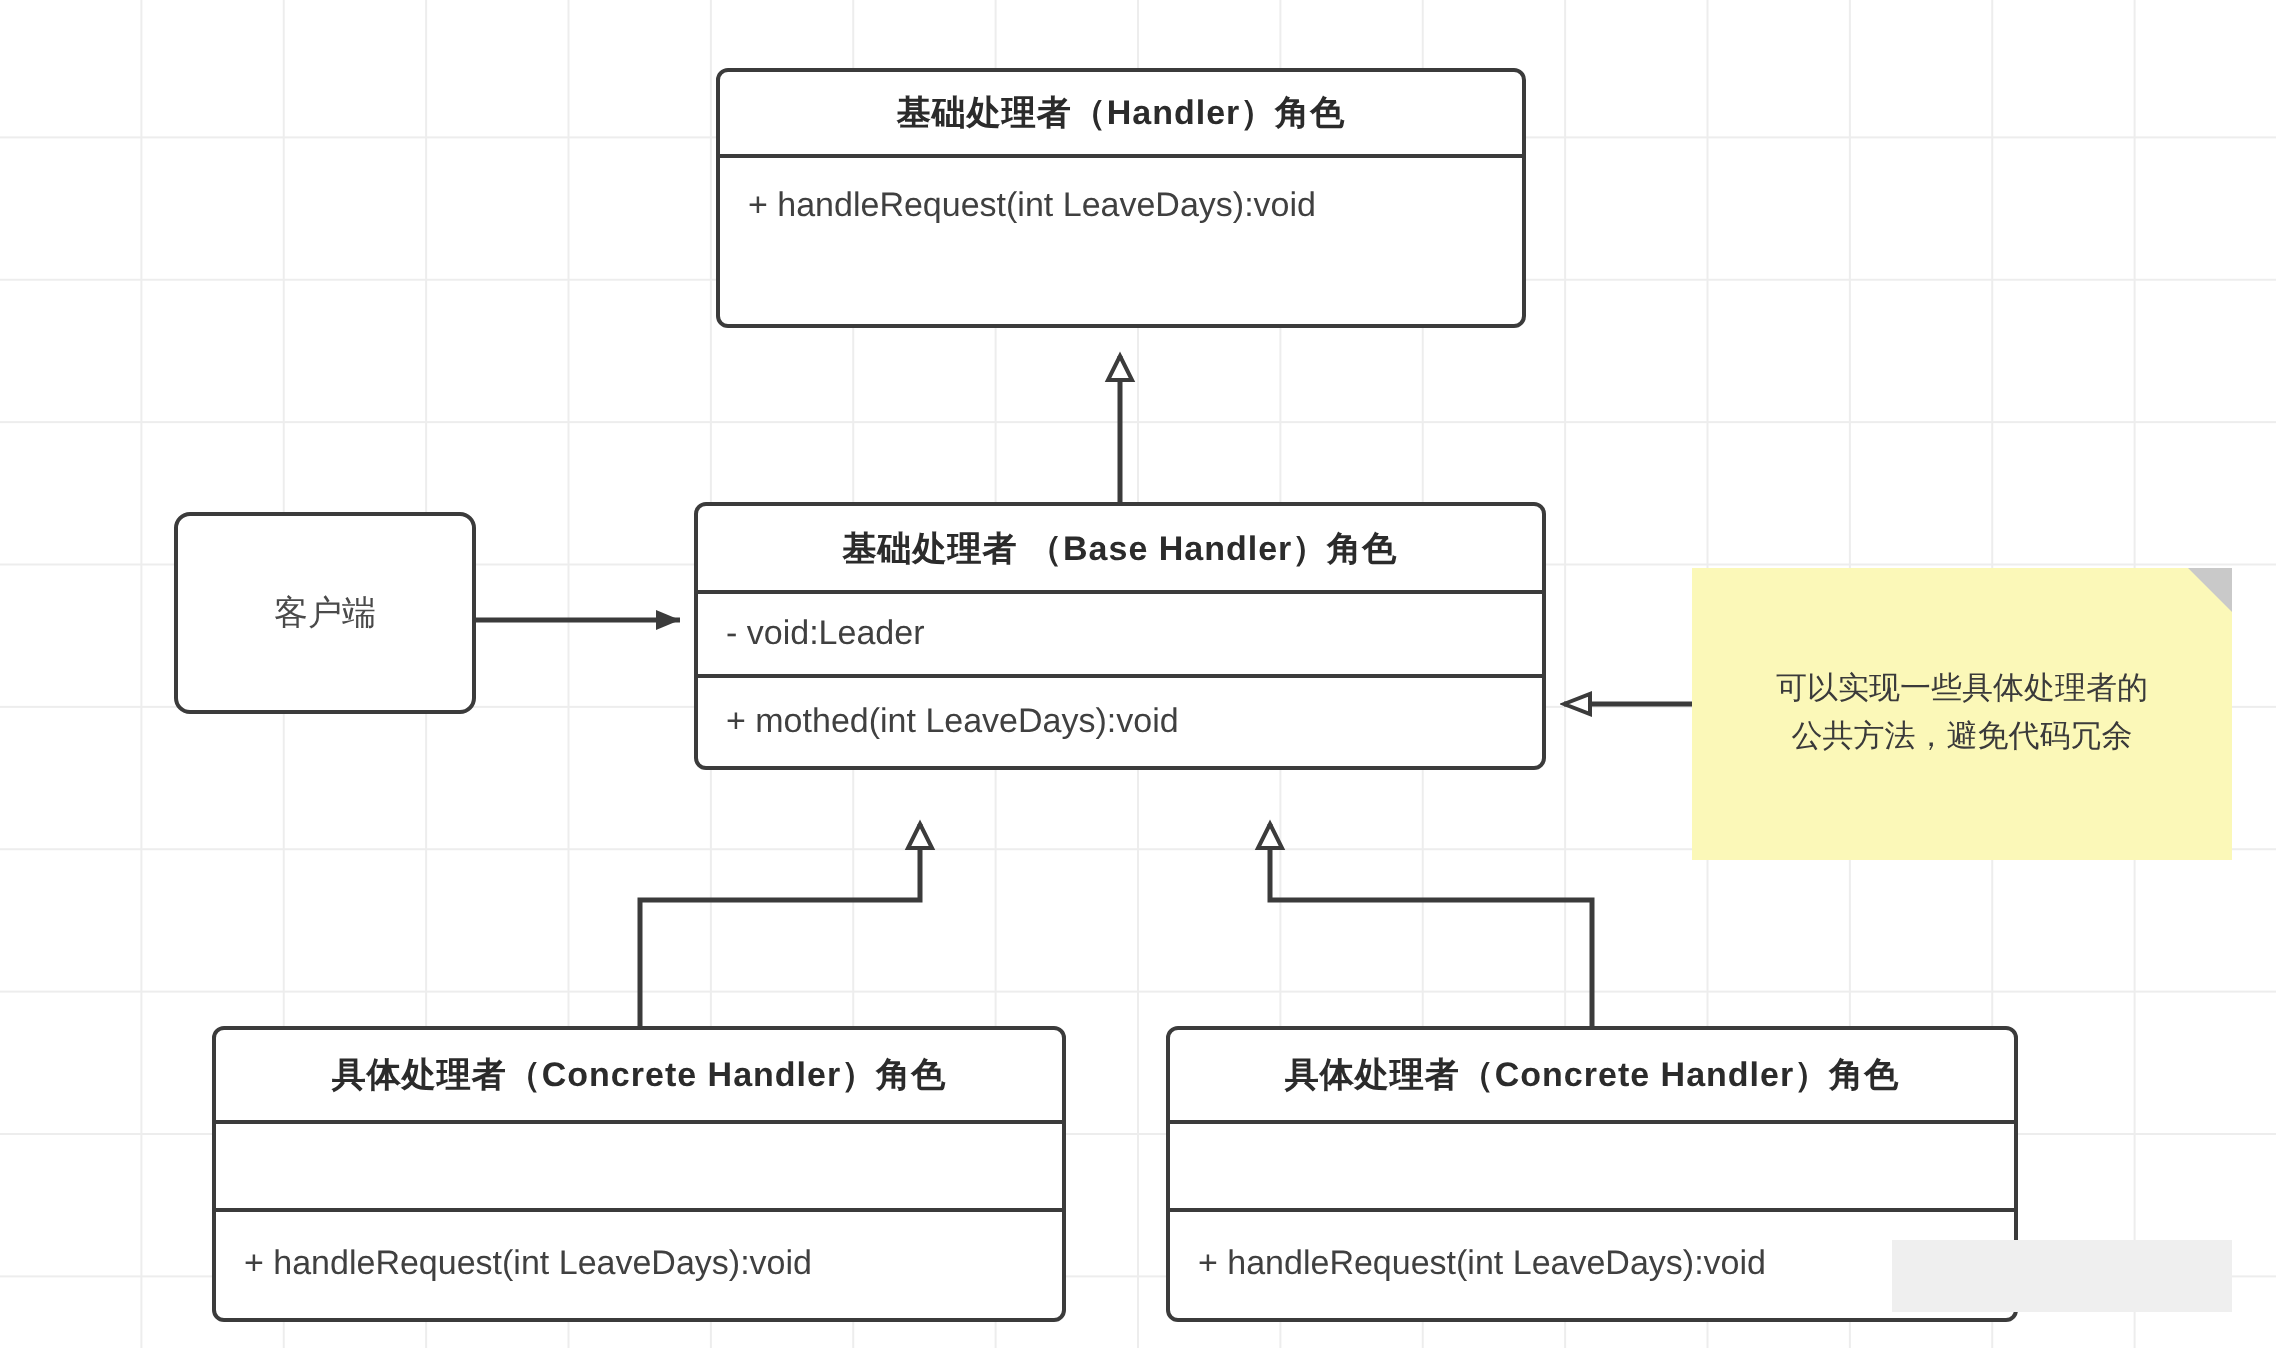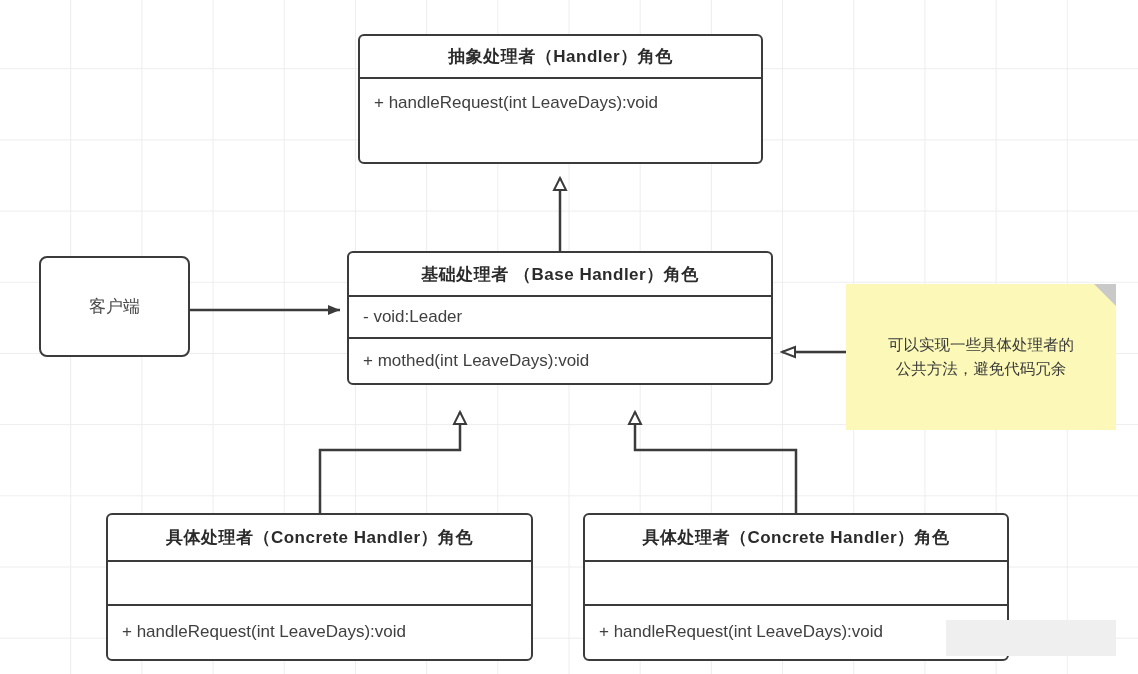--- a/index.html
+++ b/index.html
@@ -58,20 +58,21 @@
     box-sizing: border-box;
     background: #ffffff;
     border: 2.5px solid #3b3b3b;
     border-radius: 8px;
     display: flex;
     align-items: center;
     justify-content: center;
     color: #4a4a4a;
     font-size: 17px;
     z-index: 5;
+    margin-left: 48px;
   }
   .note {
     position: absolute;
     box-sizing: border-box;
     background: #fbf8b8;
     display: flex;
     align-items: center;
     justify-content: center;
     text-align: center;
     color: #3a3a3a;
@@ -137,21 +138,21 @@
     <g>
       <path d="M320,513 L320,450 L460,450 L460,412" stroke="#3b3b3b" stroke-width="2.5" fill="none" marker-end="url(#hollow-tri)"></path>
     </g>
 
     <g>
       <path d="M796,513 L796,450 L635,450 L635,412" stroke="#3b3b3b" stroke-width="2.5" fill="none" marker-end="url(#hollow-tri)"></path>
     </g>
   </svg>
 
   <div class="uml-box" style="left:358px; top:34px; width:405px; height:130px;">
-    <div class="uml-title" style="height:43px;">抽象处理者（Handler）角色</div>
+    <div class="uml-title" style="height:43px;">基础处理者（Handler）角色</div>
     <div class="uml-row" style="height:82px; align-items:flex-start; padding-top:14px;">+ handleRequest(int LeaveDays):void</div>
   </div>
 
   <div class="uml-box" style="left:347px; top:251px; width:426px; height:134px;">
     <div class="uml-title" style="height:44px;">基础处理者 （Base Handler）角色</div>
     <div class="uml-row divided" style="height:42px;">- void:Leader</div>
     <div class="uml-row" style="height:43px;">+ mothed(int LeaveDays):void</div>
   </div>
 
   <div class="plain-box" style="left:39px; top:256px; width:151px; height:101px;">

